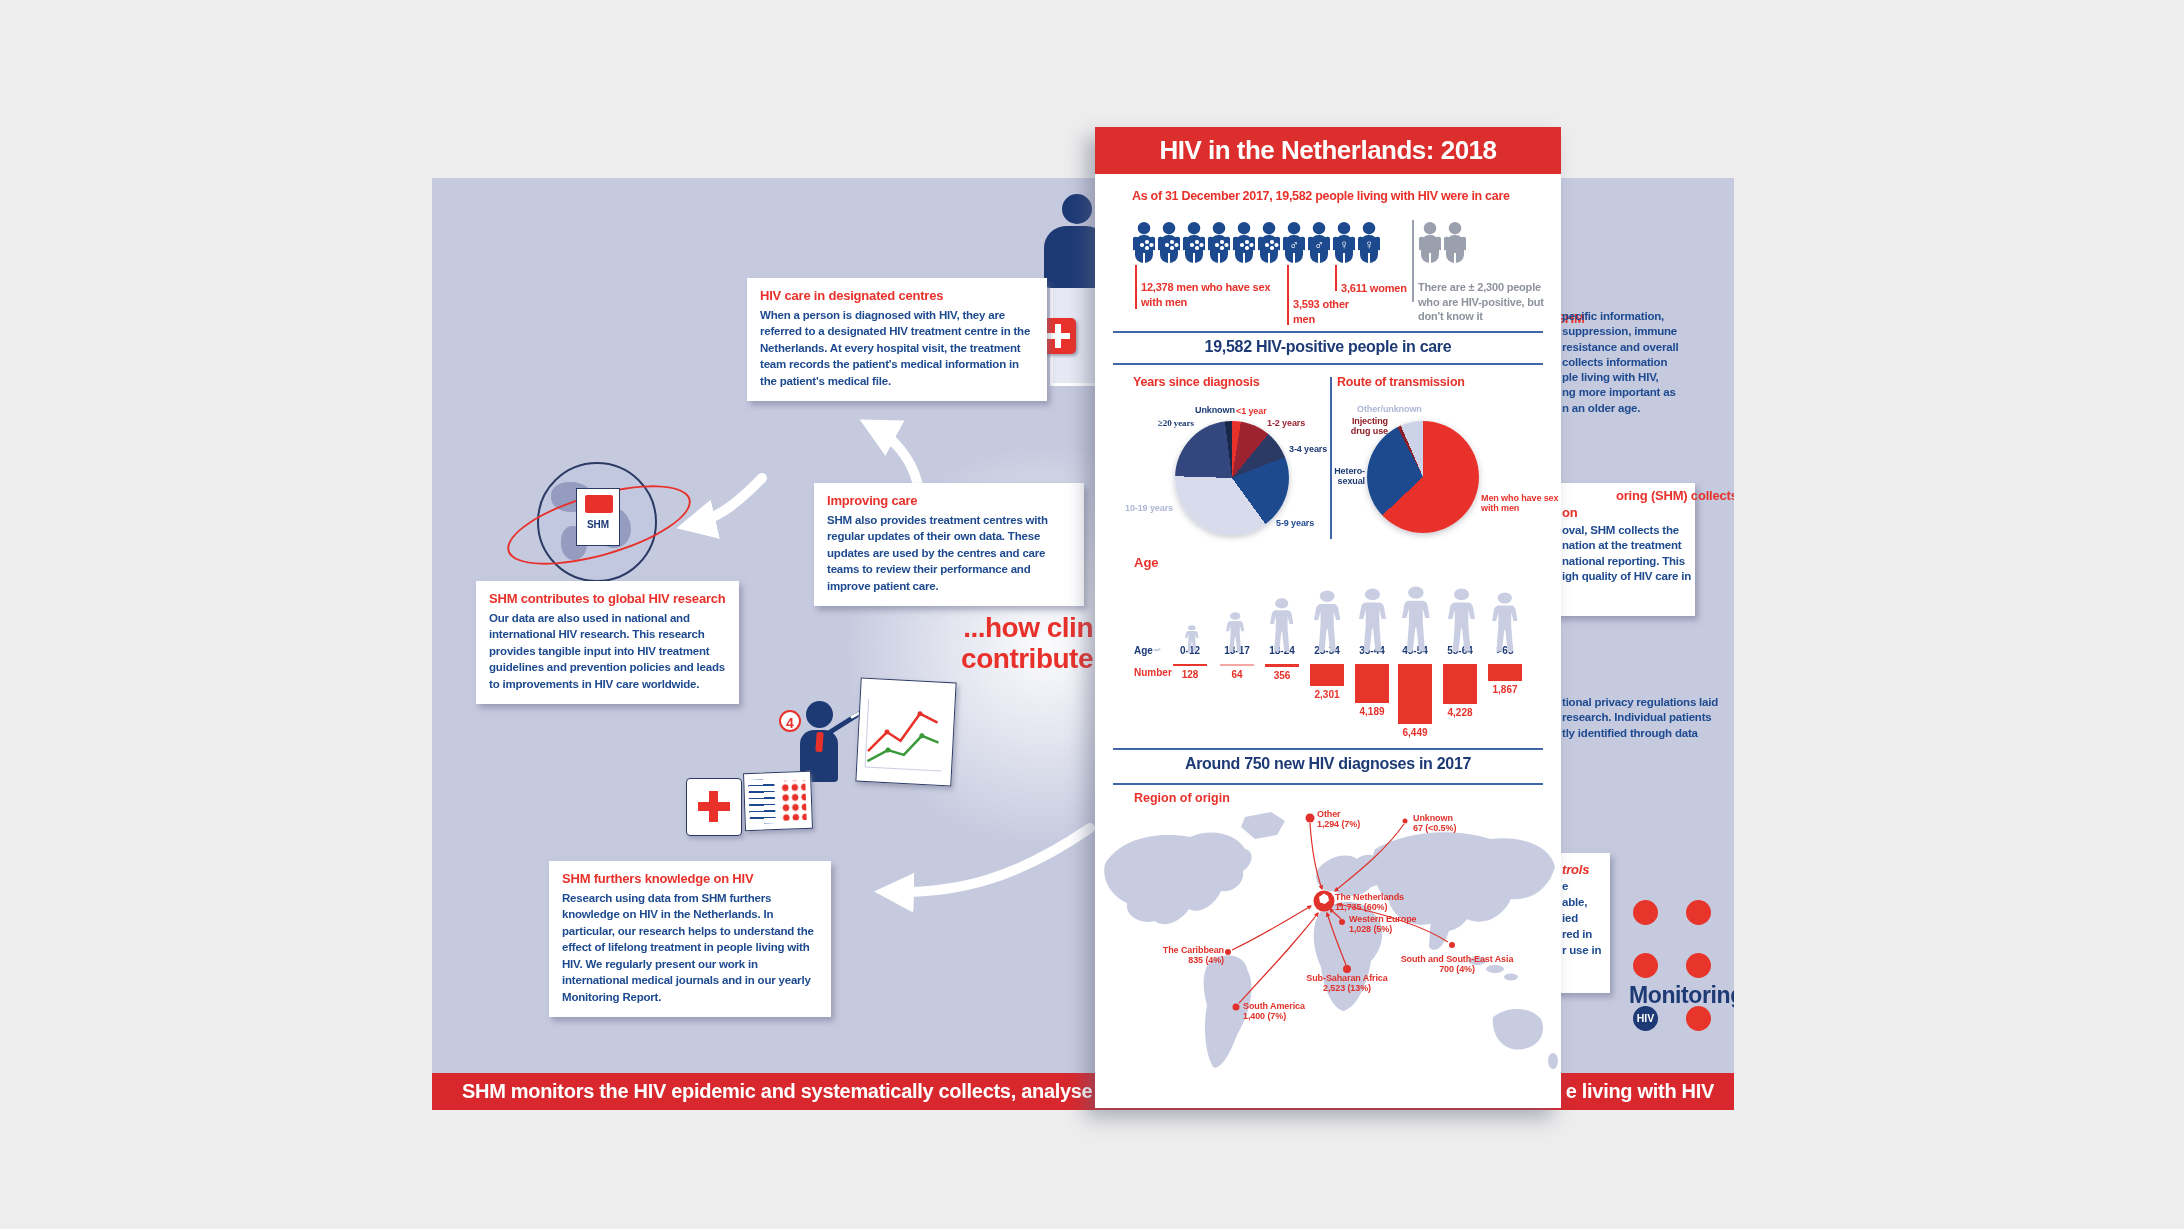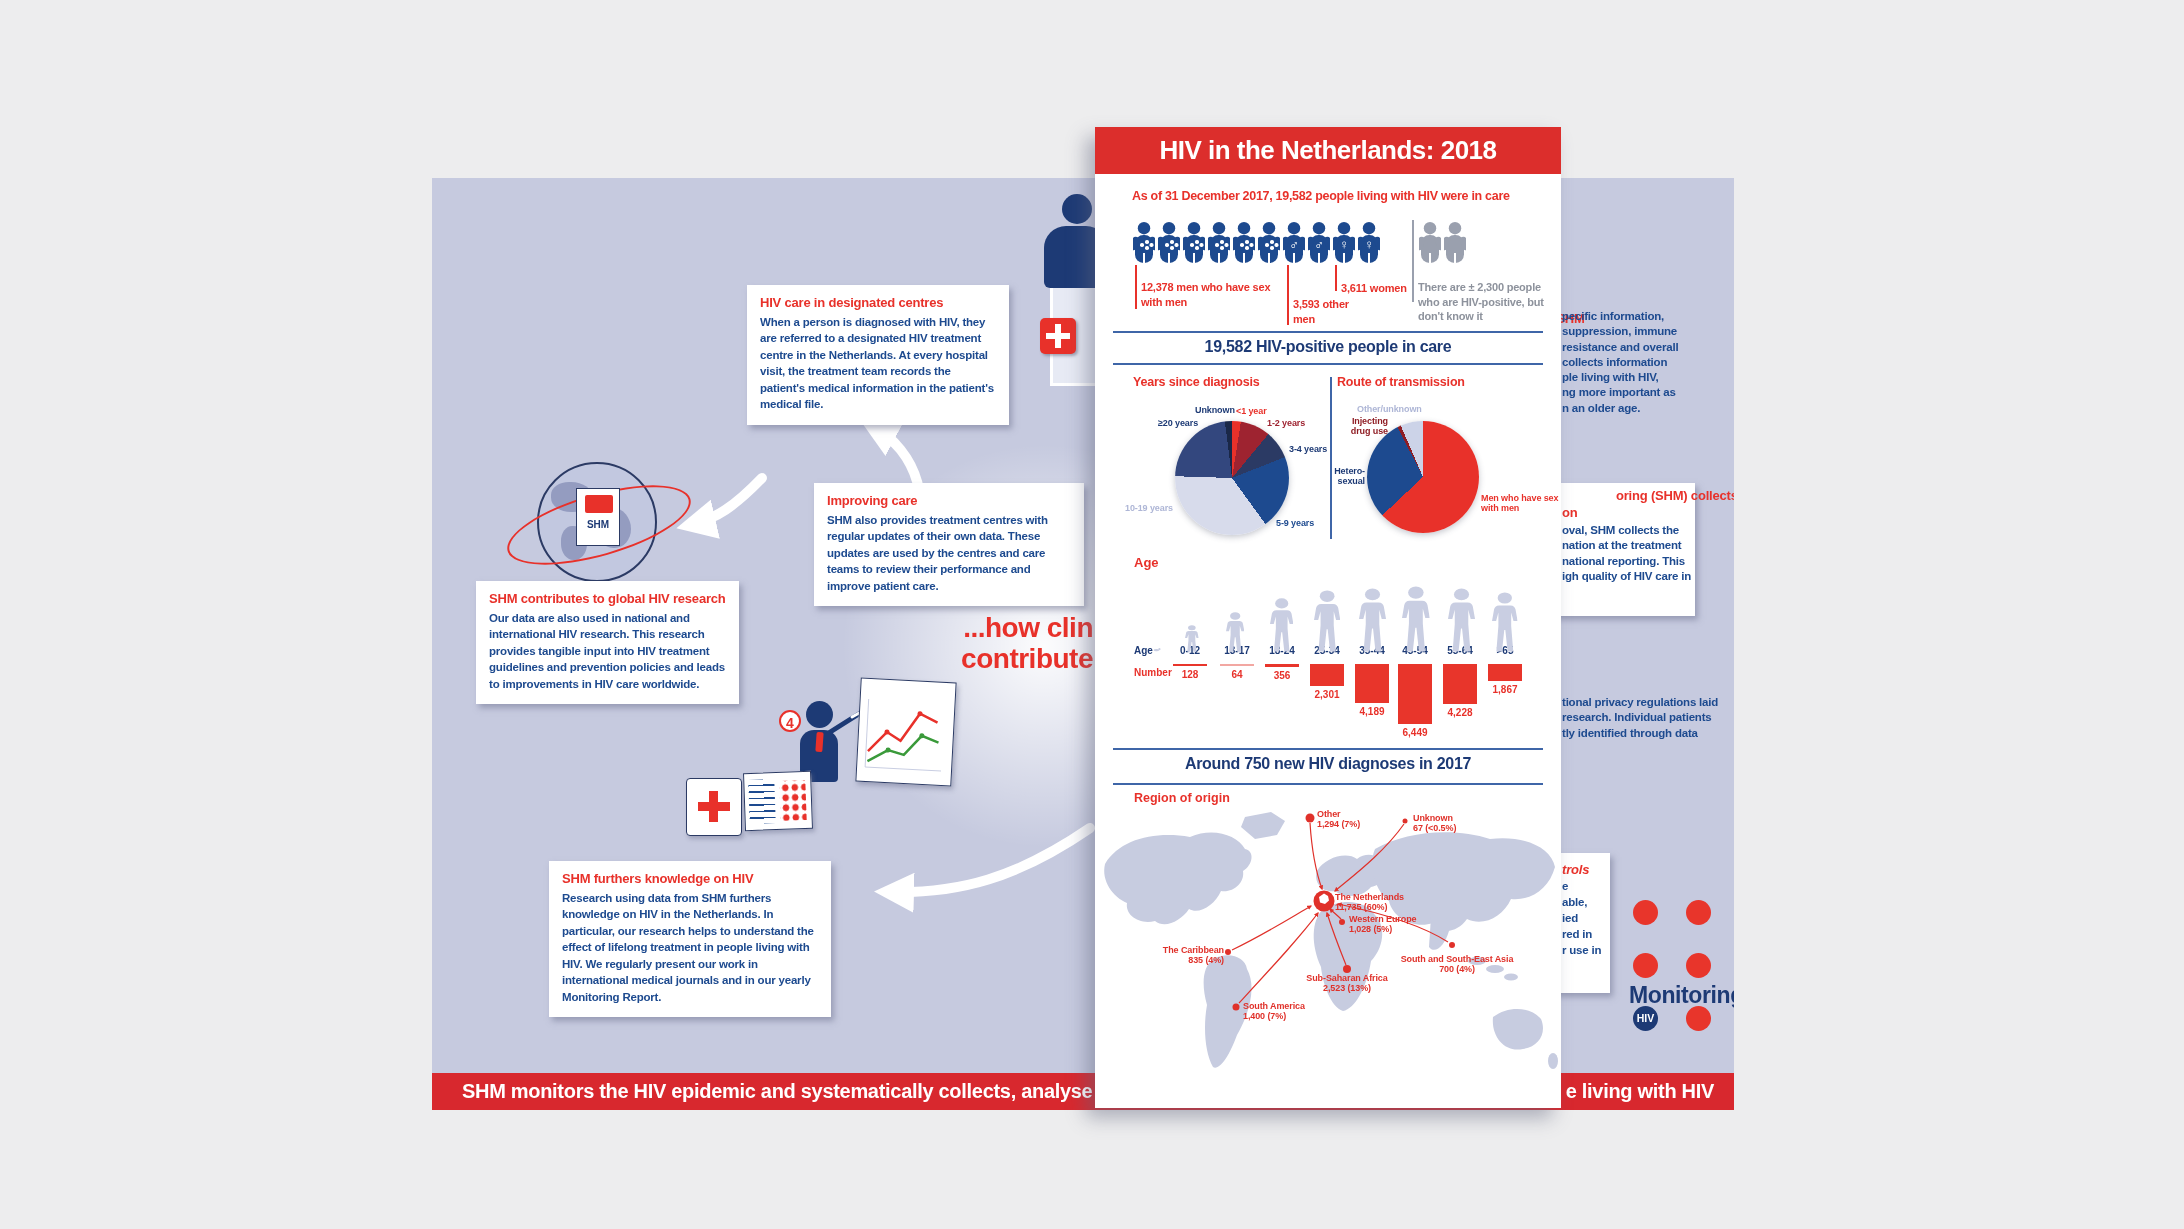--- a/index.html
+++ b/index.html
@@ -6,21 +6,21 @@
   body{width:2184px;height:1229px;background:#ededee;font-family:"Liberation Sans",sans-serif;overflow:hidden;position:relative;}
   .abs{position:absolute;}
   
   #poster{position:absolute;left:432px;top:178px;width:1302px;height:932px;
     background:radial-gradient(circle 280px at 612px 468px, rgba(255,255,255,.95), rgba(255,255,255,0) 72%),#c6cadf;
     overflow:hidden;z-index:1;}
   #poster-heading{left:40px;top:28px;font-size:31px;font-weight:bold;color:#e8312a;letter-spacing:-1px;white-space:nowrap;}
   .box{position:absolute;background:#fff;padding:10px 13px 12px;box-shadow:3px 4px 6px rgba(105,110,140,.5);box-sizing:border-box;}
   .box h3{margin:0 0 4px;font-size:13px;color:#e8312a;letter-spacing:-.2px;}
   .box p{margin:0;font-size:11.5px;line-height:1.43;font-weight:bold;color:#1d4a8f;letter-spacing:-.2px;}
-  #box-care{left:315px;top:107px;width:262px;}
+  #box-care{left:315px;top:100px;width:300px;}
   #box-improving{left:382px;top:305px;width:270px;}
   #box-global{left:44px;top:403px;width:263px;}
   #box-knowledge{left:117px;top:683px;width:282px;}
   #center-frag{right:641px;top:434px;text-align:right;color:#e8312a;font-weight:bold;font-size:28px;line-height:1.12;letter-spacing:-.5px;white-space:nowrap;}
   #step4{left:347px;top:532px;width:22px;height:22px;border-radius:50%;background:#fff;border:2px solid #e8312a;color:#e8312a;
     font-size:14px;font-weight:bold;text-align:center;line-height:22px;box-sizing:border-box;}
   
   .navy{background:#1d3a75;}
   #doc-door{left:618px;top:82px;width:62px;height:120px;background:#e7eaf4;border:3px solid #fff;}
   #doc-head{left:630px;top:16px;width:30px;height:30px;border-radius:50%;}
@@ -340,21 +340,21 @@
 
   <div id="pie1" class="pie" style="background: conic-gradient(rgb(232, 49, 42) 0%, rgb(232, 49, 42) 2.5%, rgb(158, 35, 48) 2.5%, rgb(158, 35, 48) 11%, rgb(43, 58, 100) 11%, rgb(43, 58, 100) 19%, rgb(29, 74, 143) 19%, rgb(29, 74, 143) 40%, rgb(215, 219, 235) 40%, rgb(215, 219, 235) 75.5%, rgb(51, 71, 126) 75.5%, rgb(51, 71, 126) 98%, rgb(26, 40, 72) 98%, rgb(26, 40, 72) 100%);"></div>
   <div id="pie2" class="pie" style="background: conic-gradient(rgb(232, 49, 42) 0%, rgb(232, 49, 42) 63%, rgb(29, 74, 143) 63%, rgb(29, 74, 143) 92.5%, rgb(143, 29, 36) 92.5%, rgb(143, 29, 36) 93.5%, rgb(204, 211, 232) 93.5%, rgb(204, 211, 232) 100%);"></div>
 
   <span class="pie-lbl c-navy" style="left:100px;top:278px;">Unknown</span>
   <span class="pie-lbl c-red" style="left:141px;top:279px;">&lt;1 year</span>
   <span class="pie-lbl c-dred" style="left:172px;top:291px;">1-2 years</span>
   <span class="pie-lbl c-navy" style="left:194px;top:317px;">3-4 years</span>
   <span class="pie-lbl c-blue" style="left:181px;top:391px;">5-9 years</span>
   <span class="pie-lbl c-lav" style="left:30px;top:376px;">10-19 years</span>
-  <span class="pie-lbl c-navy" style="left:63px;top:291px;">≥20 years</span>
+  <span class="pie-lbl c-navy" style="left:63px;top:291px;font-family:Liberation Serif, serif;">≥20 years</span>
 
   <span class="pie-lbl c-lav" style="left:262px;top:277px;width:92px;">Other/unknown</span>
   <span class="pie-lbl c-dk" style="left:243px;top:289px;width:50px;text-align:right;">Injecting drug use</span>
   <span class="pie-lbl c-navy" style="left:230px;top:339px;width:40px;text-align:right;">Hetero-sexual</span>
   <span class="pie-lbl c-red" style="left:386px;top:366px;width:82px;">Men who have sex with men</span>
 
   <div id="age-head" class="abs">Age</div>
   <div id="row-age" class="abs">Age</div>
   <div id="row-num" class="abs">Number</div>
 

